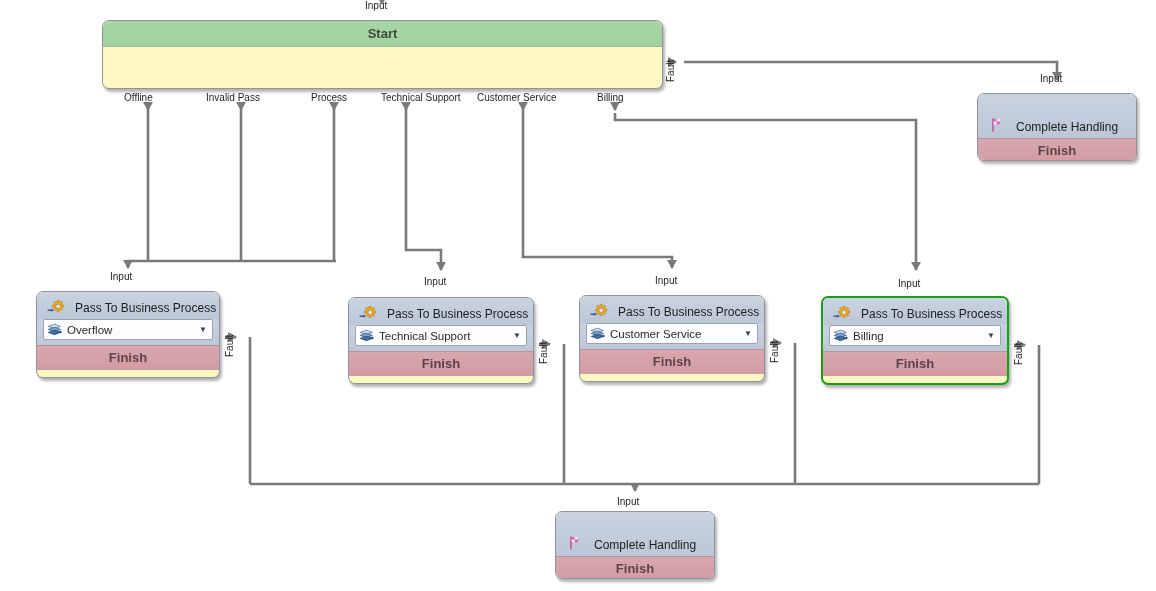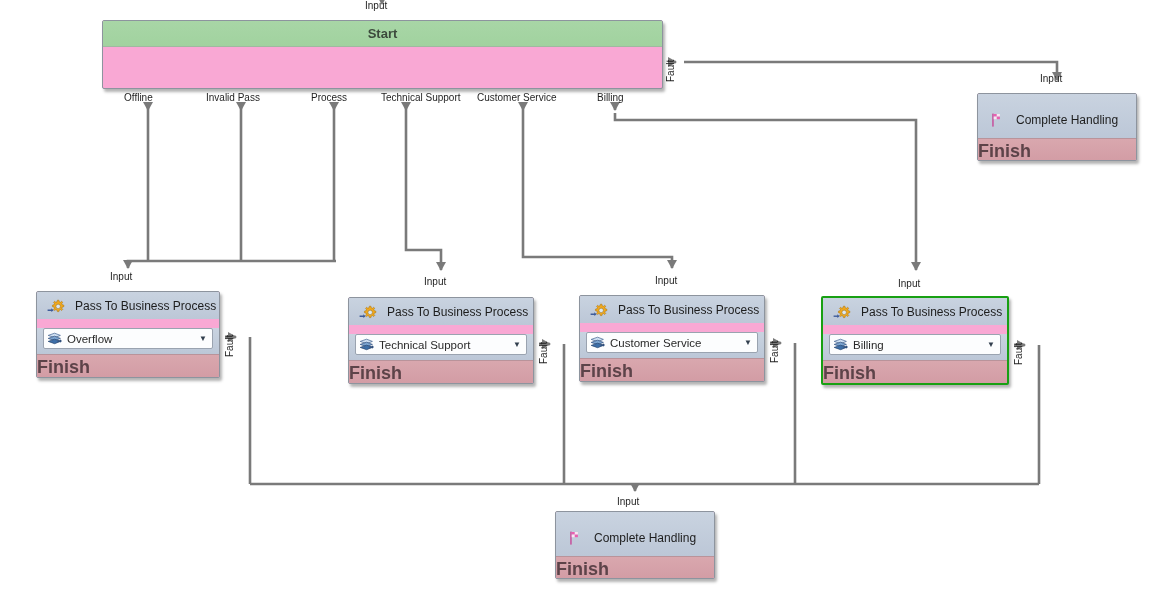--- a/index.html
+++ b/index.html
@@ -21,23 +21,23 @@
     white-space:nowrap;line-height:1;
   }
   .plabel.vert{
     writing-mode:vertical-rl;transform:rotate(180deg);
     transform-origin:center;
   }
 
   
   .node{
     position:absolute;box-sizing:border-box;
-    border-radius:2px;
+    border-radius:7px;
     border:1px solid #8d949e;
-    background:#f9a8d4;
+    background:#fef9c3;
     box-shadow:2px 3px 3px rgba(0,0,0,.30);
     overflow:hidden;
   }
   .node.sel{
     border:2px solid #18a013;
     box-shadow:2px 3px 3px rgba(0,0,0,.30);
   }
 
   
   .hdr-start{
@@ -47,52 +47,51 @@
     border-bottom:1px solid #9fb9a0;
   }
   .start-body{
     height:42px;display:flex;align-items:center;
     background:linear-gradient(#c9d3e0,#bcc7d7);
     padding-left:10px;
   }
 
   
   .row-title{
-    display:flex;align-items:center;
+    display:flex;align-items:flex-end;
     background:linear-gradient(#c9d3e0,#bcc7d7);
     padding:5px 8px 4px 10px;
   }
   .row-title .txt{
     margin-left:10px;font-size:12px;color:#1d1d1d;white-space:nowrap;
   }
   .start-body .txt{margin-left:14px;font-size:12.5px;color:#1d1d1d;}
 
   
   .ddwrap{
     background:linear-gradient(#c9d3e0,#bcc7d7);
     padding:0 6px 5px 6px;
-    margin-top:9px;
   }
   .dd{
     display:flex;align-items:center;height:19px;
     background:#fcfdfe;border:1px solid #9aa3b0;border-radius:2px;
     padding:0 2px 0 3px;
   }
   .dd .dtxt{
     flex:1;margin-left:5px;font-size:11.5px;color:#2a2a2a;
     white-space:nowrap;overflow:hidden;
   }
   .dd .arrow{
     width:14px;text-align:center;font-size:8px;color:#33404f;line-height:1;
   }
 
   
   .finish{
-    height:24px;line-height:24px;
-    font-weight:bold;font-size:18px;color:#5d4349;
+    height:24px;line-height:24px;text-align:center;
+    font-weight:bold;font-size:13px;color:#5d4349;
     background:linear-gradient(#d9a7ae,#d29ba4);
     border-top:1px solid #b9939a;
   }
 
   
   .ico{width:18px;height:18px;flex:0 0 18px;position:relative;}
   .ico svg{display:block;}
 </style>
 </head>
 <body>

